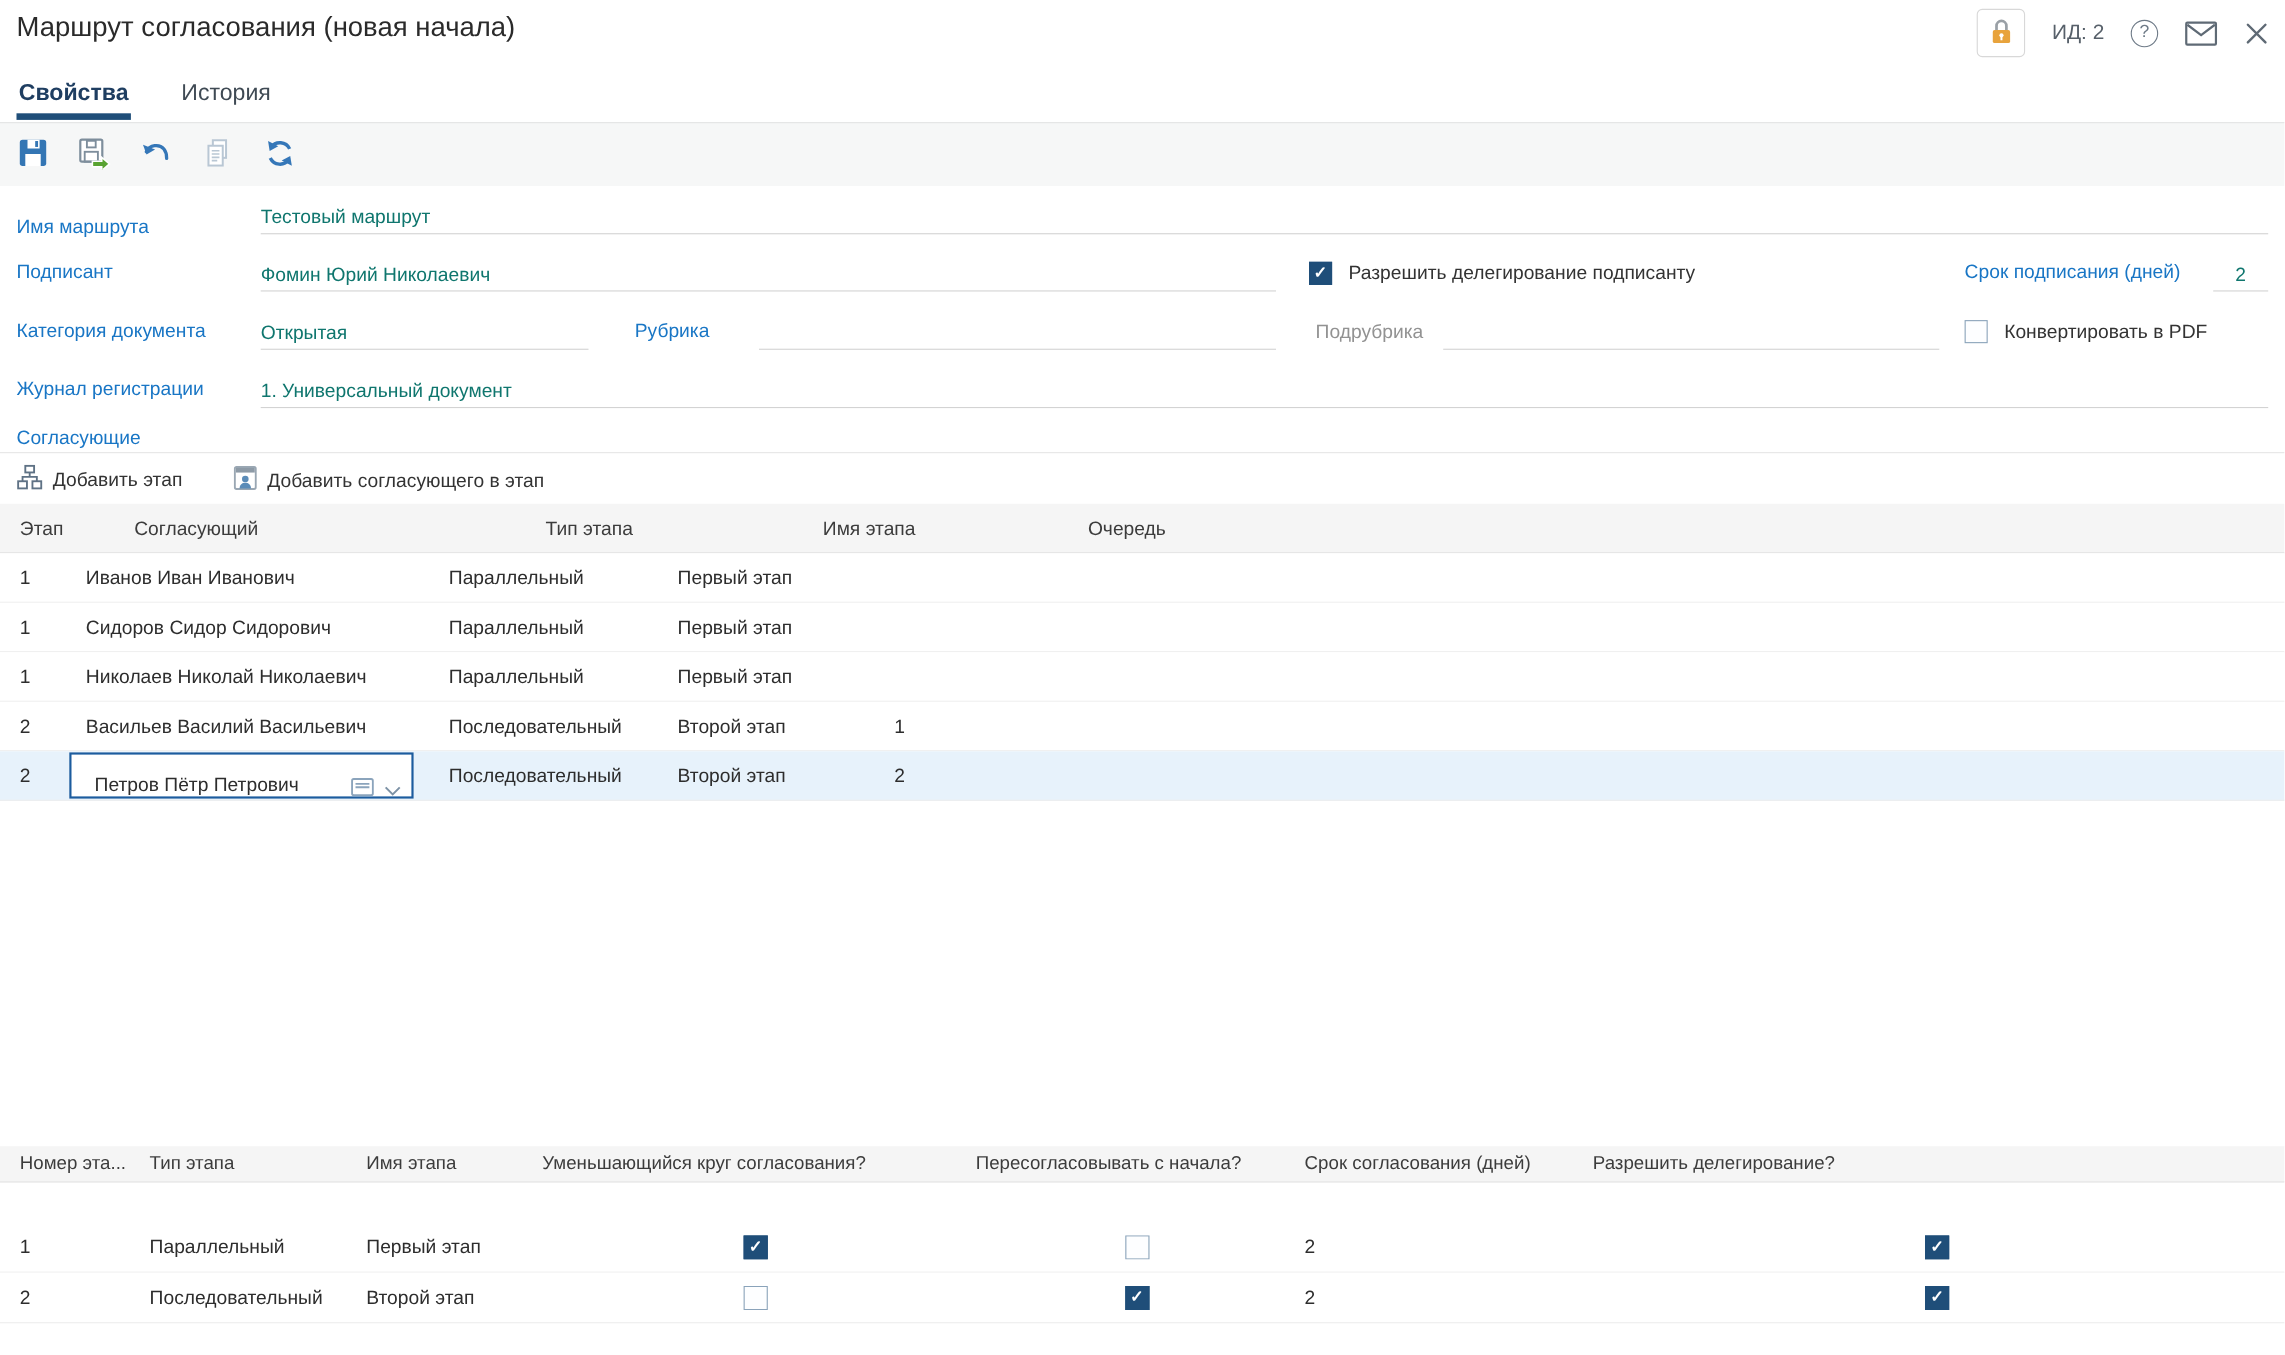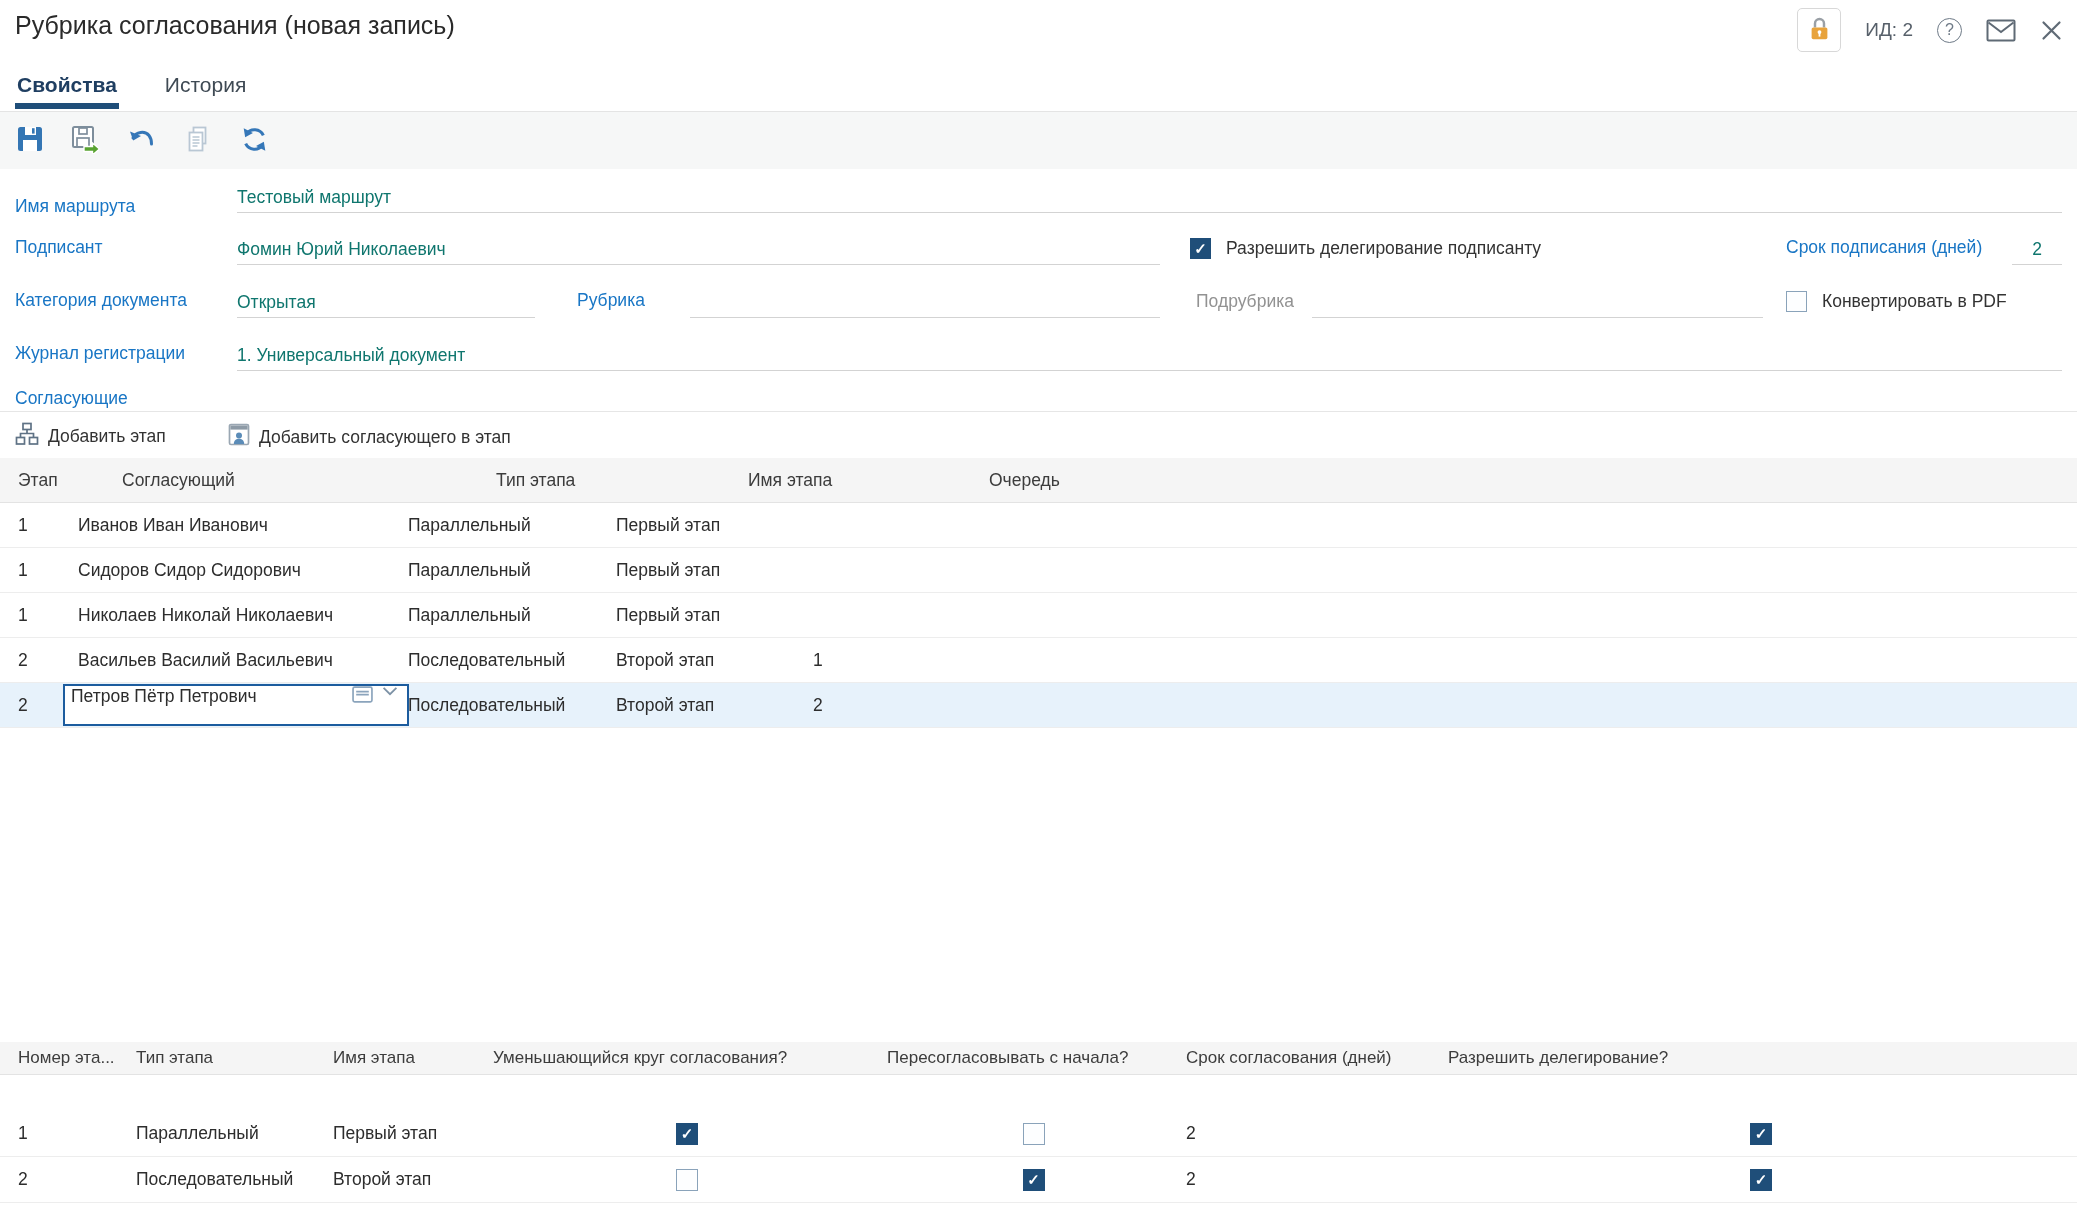--- a/index.html
+++ b/index.html
@@ -50,30 +50,30 @@
   .trow{position:absolute;left:0;width:2077px;border-bottom:1px solid #ededed;display:flex;align-items:center;box-sizing:border-box;padding-left:15px;font-size:17.5px;color:#2d2d2d;background:#fff;}
   .trow.selected{background:#e7f2fb;}
   .c{padding-left:3px;box-sizing:border-box;flex-shrink:0;white-space:nowrap;overflow:hidden;}
   .ccb{display:flex;justify-content:center;padding-left:0;}
   
   .t1c1{width:60px;}.t1c2{width:330px;position:relative;}.t1c3{width:208px;}.t1c4{width:197px;}.t1c5{flex:1;}
   
   .t2c1{width:118px;}.t2c2{width:197px;}.t2c3{width:160px;}.t2c4{width:394px;}.t2c5{width:299px;}.t2c6{width:262px;}.t2c7{flex:1;}
 
   
-  .celleditor{position:absolute;left:63px;top:1px;width:346px;height:42px;box-sizing:border-box;border:2px solid #1c5c9e;background:#fff;display:flex;align-items:flex-start;padding:0 9px 0 6px;gap:9px;}
+  .celleditor{position:absolute;left:63px;top:1px;width:313px;height:42px;box-sizing:border-box;border:2px solid #1c5c9e;background:#fff;display:flex;align-items:flex-end;padding:0 9px 0 21px;gap:9px;}
   .celleditor .etext{flex:1;font-size:17.5px;color:#2d2d2d;white-space:nowrap;overflow:hidden;}
   .eicon{display:flex;align-items:center;cursor:pointer;}
 </style>
 </head>
 <body>
 
 <div id="app">
 
-  <div class="title">Рубрика согласования (новая запись)</div>
+  <div class="title">Маршрут согласования (новая начала)</div>
 
   <div class="winctrl">
     <button class="lockbtn">
       <span>
         <svg width="27" height="27" viewBox="0 0 24 24">
           <path d="M8 11 V7.6 a4 4 0 0 1 8 0 V11" fill="none" stroke="#9aa0a6" stroke-width="2.2"></path>
           <rect x="5" y="11" width="14" height="10.5" rx="1.5" fill="#e8a33c"></rect>
           <circle cx="12" cy="15.2" r="1.7" fill="#fff"></circle>
           <rect x="11.2" y="15.8" width="1.6" height="3.4" fill="#fff"></rect>
         </svg>
@@ -193,21 +193,21 @@
       <span>
         <svg width="24" height="24" viewBox="0 0 24 24" fill="none" stroke="#5f7285" stroke-width="1.7">
           <rect x="8" y="1.5" width="8" height="6"></rect>
           <path d="M12 7.5 v4 M5.5 15.5 v-4 h13 v4"></path>
           <rect x="1.5" y="15.5" width="8" height="6.5"></rect>
           <rect x="14.5" y="15.5" width="8" height="6.5"></rect>
         </svg>
       </span>
       <span>Добавить этап</span>
     </div>
-    <div class="gbtn" style="left:228px;top:0;">
+    <div class="gbtn" style="left:212px;top:0;">
       <span>
         <svg width="22" height="25" viewBox="0 0 22 24">
           <rect x="1.5" y="2" width="19" height="20" rx="1.5" fill="#fff" stroke="#9aa7b3" stroke-width="1.7"></rect>
           <rect x="2.4" y="2.9" width="17.2" height="4.2" fill="#8d9aa6"></rect>
           <circle cx="11" cy="13" r="3" fill="#5b8cb8"></circle>
           <path d="M5.8 21.5 c0-3.4 2.4-5.2 5.2-5.2 s5.2 1.8 5.2 5.2 z" fill="#5b8cb8"></path>
         </svg>
       </span>
       <span>Добавить согласующего в этап</span>
     </div>

